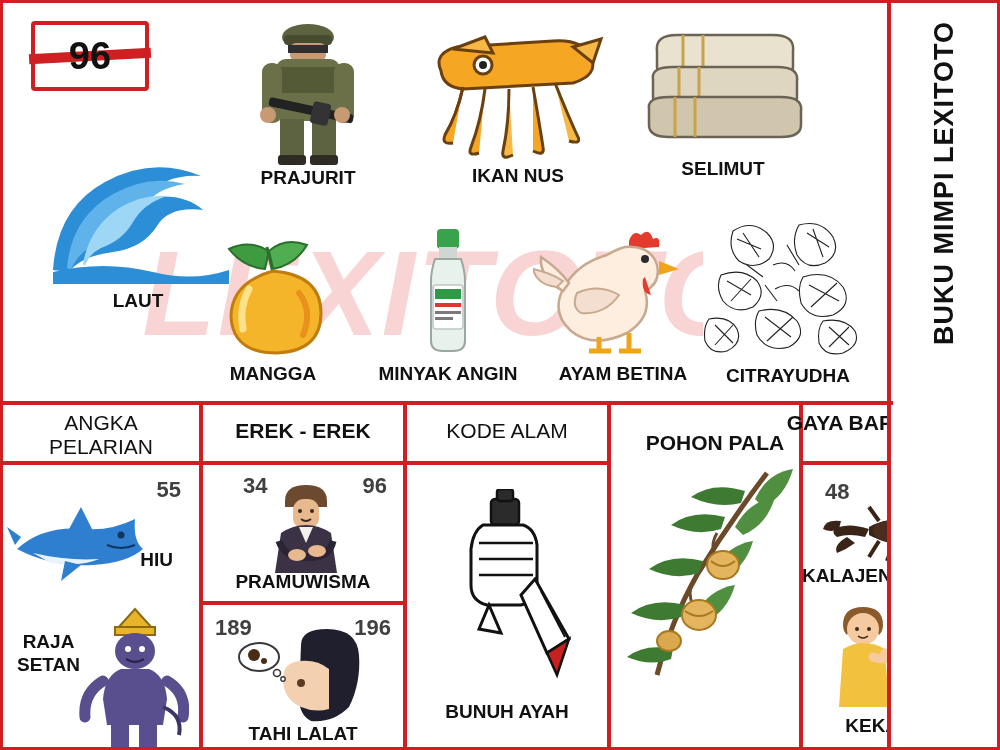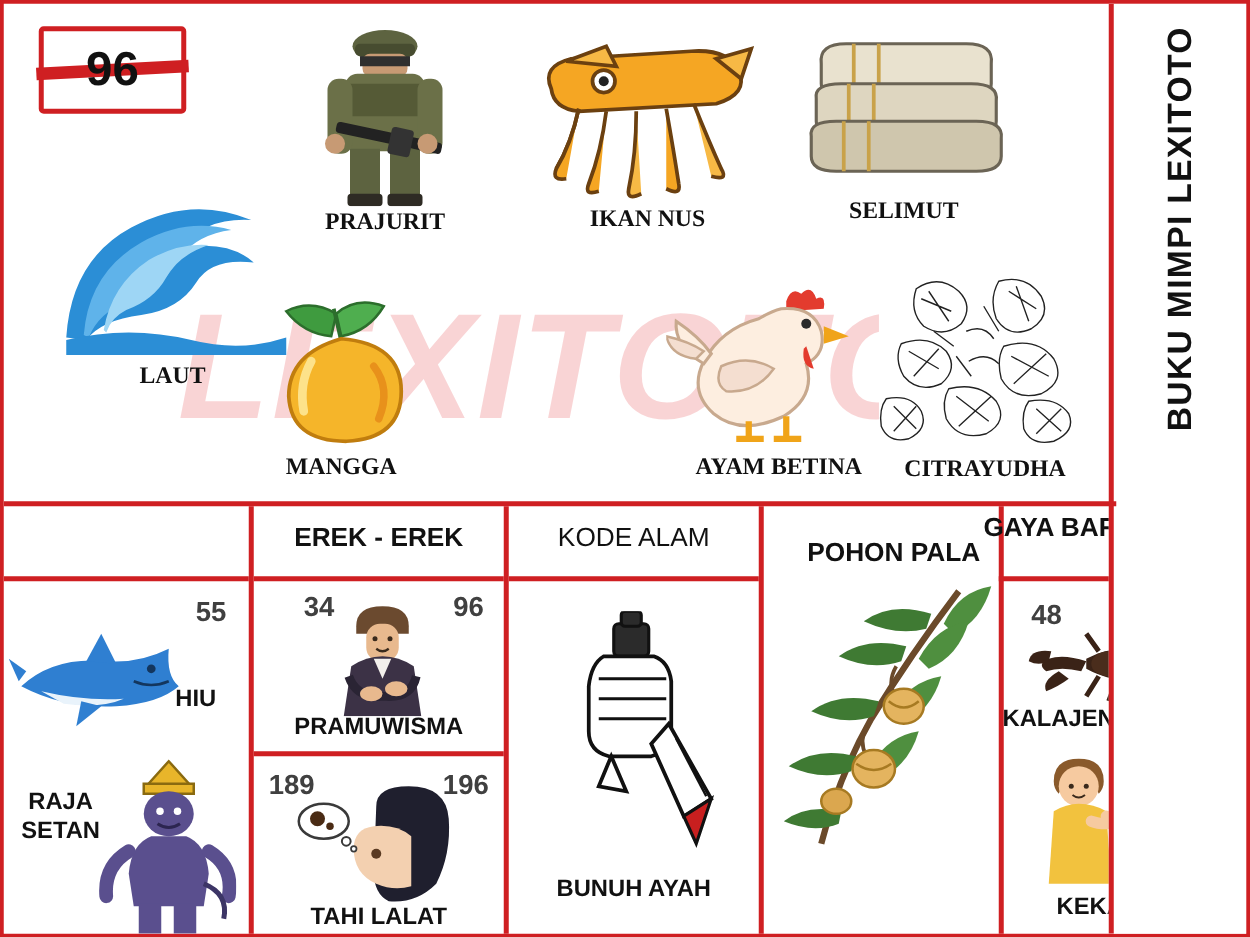--- a/index.html
+++ b/index.html
@@ -104,21 +104,20 @@
   }
 
   
   .top-area {
     position: absolute;
     left: 0;
     top: 0;
     width: 890px;
     height: 398px;
     z-index: 3;
-    font-family: Liberation Serif, serif;
   }
   .pic {
     position: absolute;
     text-align: center;
   }
   .pic .cap {
     font-size: 19px;
     font-weight: bold;
     color: #111;
     margin-top: 2px;
@@ -276,20 +275,33 @@
         <path d="M66 18 Q46 6 26 16 Q40 34 62 36 Z" fill="#3f9b3f" stroke="#2c6e2c" stroke-width="2"></path>
         <path d="M66 18 Q82 4 104 12 Q92 32 70 36 Z" fill="#4fae4f" stroke="#2c6e2c" stroke-width="2"></path>
         <path d="M64 14 L70 40" stroke="#2c6e2c" stroke-width="3"></path>
         <path d="M70 38 Q118 42 118 80 Q118 118 74 120 Q30 120 28 84 Q28 50 70 38 Z" fill="#f5b52a" stroke="#c07d0e" stroke-width="3"></path>
         <path d="M46 56 Q36 74 40 96" fill="none" stroke="#fde28a" stroke-width="7" stroke-linecap="round"></path>
         <path d="M96 60 Q110 78 100 102" fill="none" stroke="#e8911b" stroke-width="6" stroke-linecap="round"></path>
       </svg>
       <div class="cap">MANGGA</div>
     </div>
 
+    <div class="pic" style="left:370px; top:220px; width:150px;">
+      <svg width="150" height="138" viewBox="0 0 150 138">
+        <rect x="64" y="6" width="22" height="20" rx="4" fill="#39a34c"></rect>
+        <rect x="66" y="24" width="18" height="12" fill="#cfd6d3"></rect>
+        <path d="M62 36 Q58 48 58 58 L58 118 Q58 128 70 128 L80 128 Q92 128 92 118 L92 58 Q92 48 88 36 Z" fill="#e8f2ec" stroke="#9aa8a0" stroke-width="2"></path>
+        <rect x="60" y="62" width="30" height="44" rx="3" fill="#ffffff" stroke="#bdc8c2" stroke-width="1.5"></rect>
+        <rect x="62" y="66" width="26" height="10" fill="#2f9a46"></rect>
+        <rect x="62" y="80" width="26" height="4" fill="#d93b2b"></rect>
+        <rect x="62" y="88" width="26" height="3" fill="#7a7a7a"></rect>
+        <rect x="62" y="94" width="18" height="3" fill="#7a7a7a"></rect>
+      </svg>
+      <div class="cap">MINYAK ANGIN</div>
+    </div>
 
     <div class="pic" style="left:530px; top:218px; width:180px;">
       <svg width="180" height="140" viewBox="0 0 180 140">
         <path d="M96 20 Q100 8 108 14 Q116 6 120 18 Q128 14 126 26 L96 28 Z" fill="#e33b2e"></path>
         <path d="M92 26 Q118 24 124 44 Q128 62 112 70 Q120 96 94 112 Q60 128 38 110 Q18 92 30 68 Q44 42 74 34 Q84 28 92 26 Z" fill="#fdeee0" stroke="#c8a98e" stroke-width="2.5"></path>
         <path d="M126 40 L146 48 L126 54 Z" fill="#f0a419"></path>
         <circle cx="112" cy="38" r="4" fill="#2a2a2a"></circle>
         <path d="M110 58 Q108 72 118 74 Q114 62 112 56 Z" fill="#e33b2e"></path>
         <path d="M44 72 Q66 62 86 74 Q72 94 48 92 Q38 86 44 72 Z" fill="#f4ded0" stroke="#c8a98e" stroke-width="2"></path>
         <path d="M30 70 Q6 56 8 36 Q26 48 36 62 Z" fill="#fdeee0" stroke="#c8a98e" stroke-width="2.5"></path>
@@ -327,20 +339,24 @@
   <div class="hdiv"></div>
 
   <div class="cols">
 
     <div class="vsep" style="left:196px;"></div>
     <div class="vsep" style="left:400px;"></div>
     <div class="vsep" style="left:604px;"></div>
     <div class="vsep" style="left:796px;"></div>
 
     <div class="col" style="left:0; width:196px;">
+      <div class="col-title">
+        <div>ANGKA</div>
+        <div>PELARIAN</div>
+      </div>
       <div class="sub-hdiv" style="left:0; top:56px; width:196px;"></div>
 
       <div style="position:absolute; left:0; top:58px; width:196px;">
         <div class="num-lbl" style="right:18px; top:14px;">55</div>
         <svg width="150" height="88" viewBox="0 0 150 88" style="margin-left:4px; margin-top:34px;">
           <path d="M10 52 Q36 28 78 32 Q104 34 128 22 Q126 44 136 52 Q120 66 86 68 Q44 70 10 52 Z" fill="#2f7fd1"></path>
           <path d="M26 56 Q60 64 92 62 Q74 70 44 66 Z" fill="#e9f3fb"></path>
           <path d="M62 32 L74 10 L86 34 Z" fill="#2f7fd1"></path>
           <path d="M8 48 L0 30 L14 40 Z" fill="#2f7fd1"></path>
           <path d="M58 64 L54 84 L74 68 Z" fill="#2f7fd1"></path>

